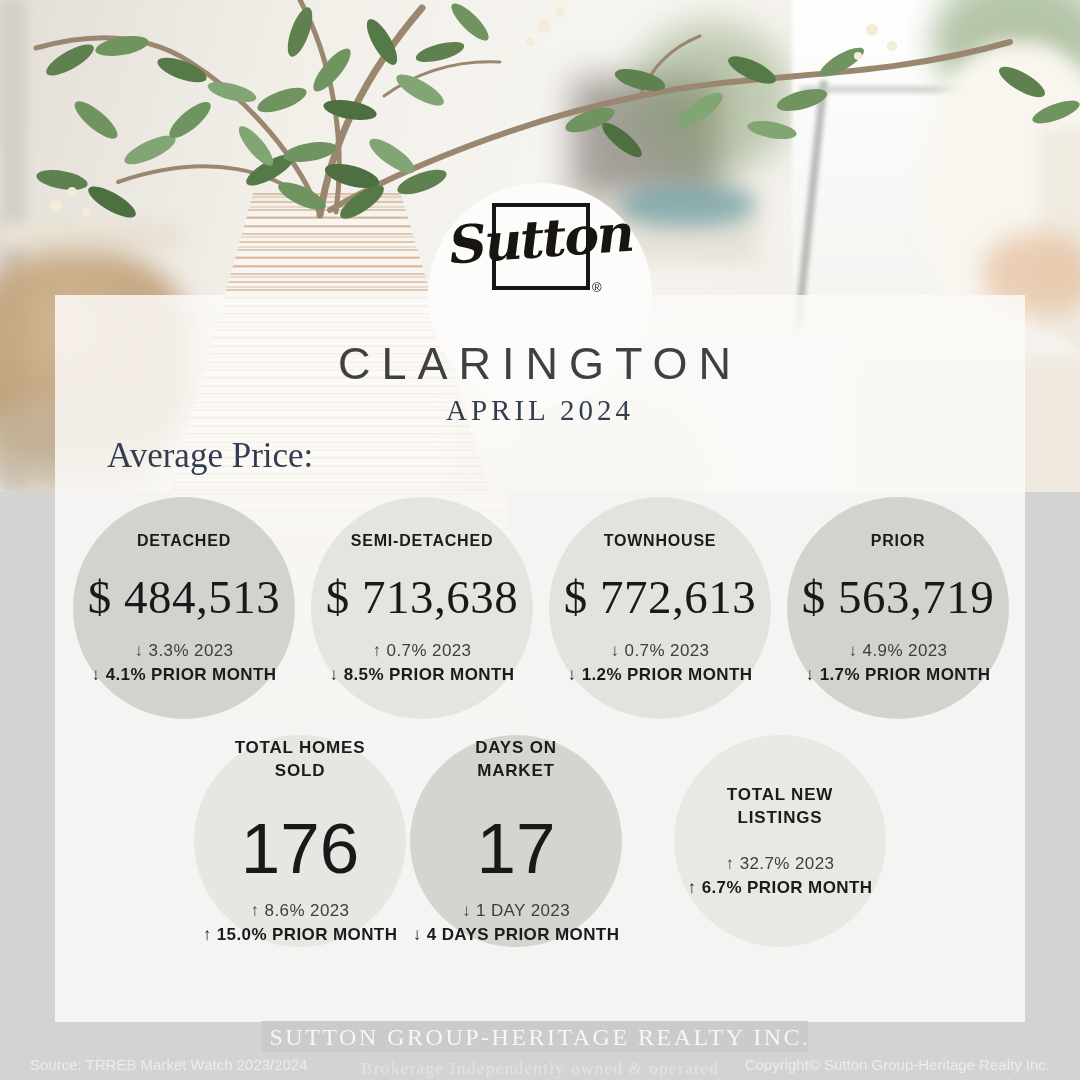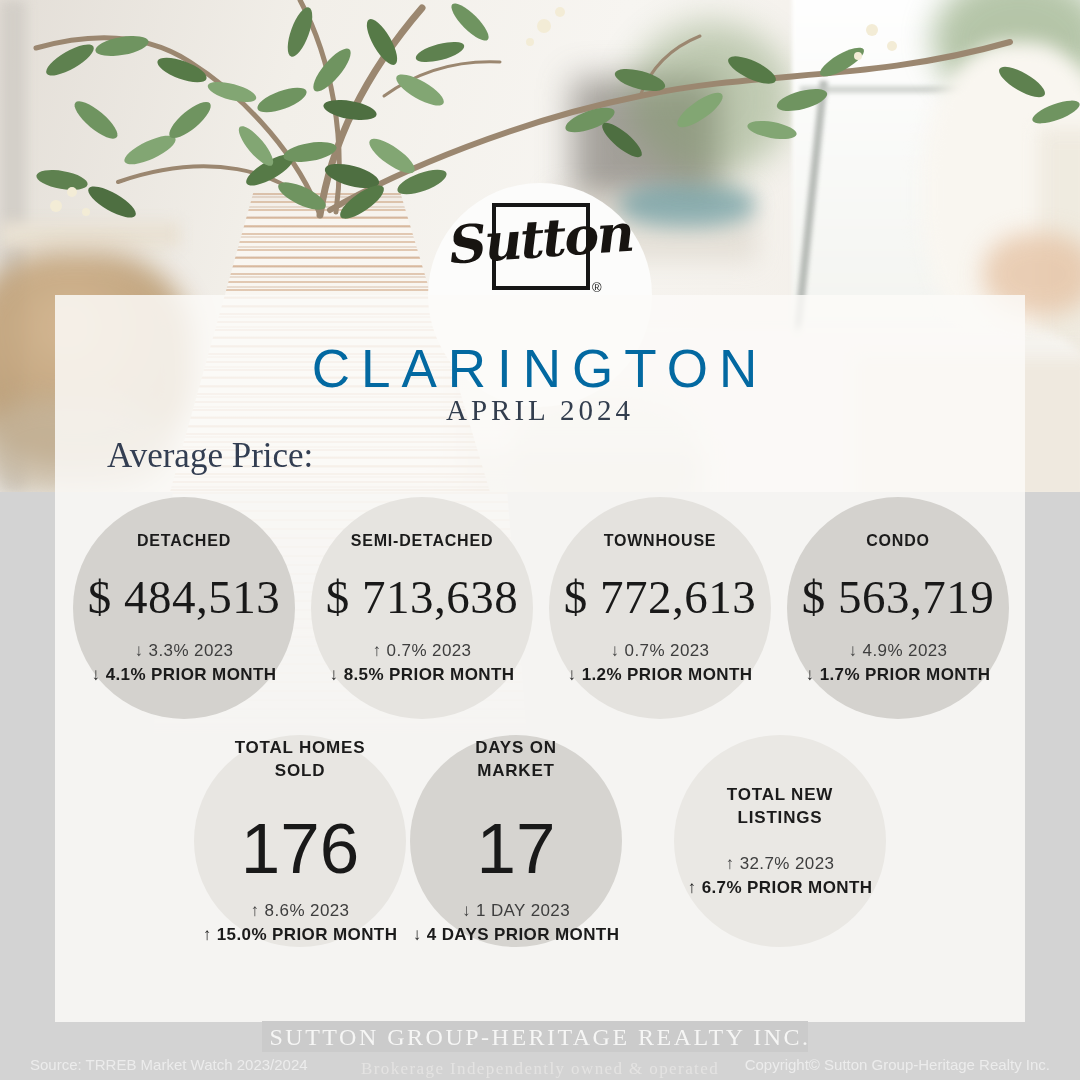--- a/index.html
+++ b/index.html
@@ -57,21 +57,21 @@
   .logo-script{left:448px;top:206px;width:186px;height:70px;z-index:5;text-align:center;
                font-family:"DejaVu Serif",serif;font-style:italic;font-weight:bold;font-size:52px;
                color:#171411;transform:rotate(-4deg);line-height:66px;letter-spacing:-2px;}
   .logo-reg{left:592px;top:280px;z-index:5;font-size:13px;color:#161616;}
 
   
   .panel{left:55px;top:295px;width:970px;height:727px;background:rgba(251,250,248,.84);z-index:4;}
 
   
   .title{left:0;top:338px;width:1080px;text-align:center;z-index:5;
-         font-size:53px;font-weight:400;letter-spacing:11px;color:#0369a1;}
+         font-size:45px;font-weight:400;letter-spacing:11px;color:#404040;}
   .subtitle{left:0;top:394px;width:1080px;text-align:center;z-index:5;
             font-family:"Liberation Serif",serif;font-size:29px;letter-spacing:4px;color:#333e4e;}
   .avg-label{left:107px;top:436px;z-index:5;font-family:"Liberation Serif",serif;
              font-size:35px;color:#333e52;}
 
   
   .circle{border-radius:50%;z-index:5;display:flex;flex-direction:column;
           align-items:center;justify-content:center;text-align:center;color:#1b1b1b;}
   .pcircle{width:222px;height:222px;top:497px;}
   .scircle{width:212px;height:212px;top:735px;}
@@ -210,21 +210,21 @@
     <div class="c-yoy">↑ 0.7% 2023</div>
     <div class="c-mom">↓ 8.5% PRIOR MONTH</div>
   </div>
   <div class="circle pcircle p2" style="background-color: rgb(228, 226, 222);">
     <div class="c-label">TOWNHOUSE</div>
     <div class="c-price">$ 772,613</div>
     <div class="c-yoy">↓ 0.7% 2023</div>
     <div class="c-mom">↓ 1.2% PRIOR MONTH</div>
   </div>
   <div class="circle pcircle p3" style="background-color: rgb(212, 210, 206);">
-    <div class="c-label">CONDO</div>
+    <div class="c-label">PRIOR</div>
     <div class="c-price">$ 563,719</div>
     <div class="c-yoy">↓ 4.9% 2023</div>
     <div class="c-mom">↓ 1.7% PRIOR MONTH</div>
   </div>
 
   <div class="circle scircle s0" style="background-color: rgb(232, 230, 226);">
     <div class="c-label">TOTAL HOMES SOLD</div>
     <div class="c-value">176</div>
     <div class="c-yoy">↑ 8.6% 2023</div>
     <div class="c-mom">↑ 15.0% PRIOR MONTH</div>

